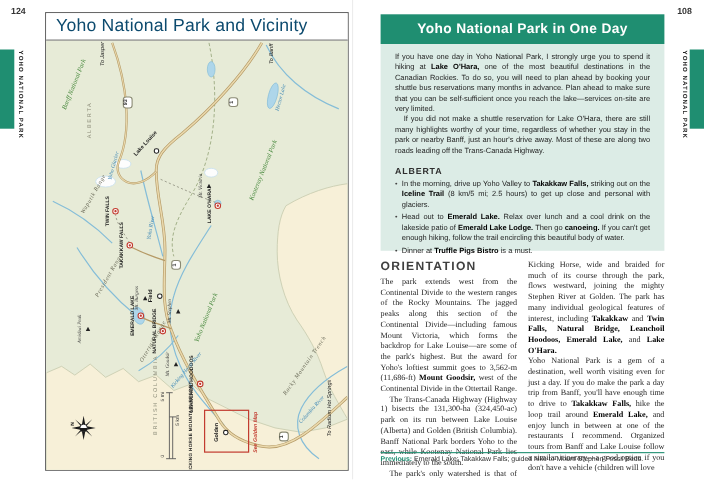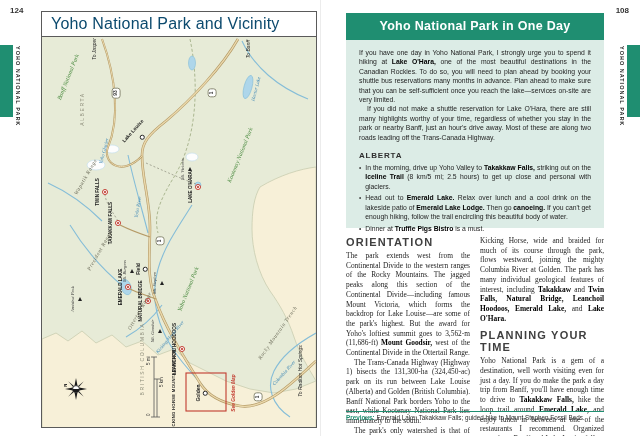--- a/index.html
+++ b/index.html
@@ -333,22 +333,21 @@
 </div>
 
 <div id="columns">
   <div class="col">
     <div class="sec-heading">ORIENTATION</div>
     <p class="body-serif para"><span>The park extends west from the Continental Divide to the western ranges of the Rocky Mountains. The jagged peaks along this section of the Continental Divide—including famous Mount Victoria, which forms the backdrop for Lake Louise—are some of the park's highest. But the award for Yoho's loftiest summit goes to 3,562-m (11,686-ft) </span><b>Mount Goodsir,</b><span> west of the Continental Divide in the Ottertail Range.</span></p>
     <p class="body-serif para indent"><span>The Trans-Canada Highway (Highway 1) bisects the 131,300-ha (324,450-ac) park on its run between Lake Louise (Alberta) and Golden (British Columbia). Banff National Park borders Yoho to the east, while Kootenay National Park lies immediately to the south.</span></p>
     <p class="body-serif para indent"><span>The park's only watershed is that of the </span><b>Kicking Horse River,</b><span> which is partially fed by the Wapta and Waputik Icefields. The</span></p>
   </div>
   <div class="col">
-    <p class="body-serif para"><span>Kicking Horse, wide and braided for much of its course through the park, flows westward, joining the mighty Columbia River at Golden. The park has many individual geological features of interest, including </span><b>Takakkaw</b><span> and </span><b>Twin Falls, Natural Bridge, Leanchoil Hoodoos, Emerald Lake,</b><span> and </span><b>Lake O'Hara.</b></p>
-    <div class="sec-heading second">PLANNING YOUR TIME</div>
+    <p class="body-serif para"><span>Kicking Horse, wide and braided for much of its course through the park, flows westward, joining the mighty Stephen River at Golden. The park has many individual geological features of interest, including </span><b>Takakkaw</b><span> and </span><b>Twin Falls, Natural Bridge, Leanchoil Hoodoos, Emerald Lake,</b><span> and </span><b>Lake O'Hara.</b></p>
     <p class="body-serif para"><span>Yoho National Park is a gem of a destination, well worth visiting even for just a day. If you do make the park a day trip from Banff, you'll have enough time to drive to </span><b>Takakkaw Falls,</b><span> hike the loop trail around </span><b>Emerald Lake,</b><span> and enjoy lunch in between at one of the restaurants I recommend. Organized tours from Banff and Lake Louise follow a similar itinerary—a good option if you don't have a vehicle (children will love</span></p>
   </div>
 </div>
 
 <div id="caption-rule"></div>
 <div id="caption">
   <span class="lead">Previous:</span><span> Emerald Lake; Takakkaw Falls; guided hike to Mount Stephen Fossil Beds.</span>
 </div>
 
 </body></html>

